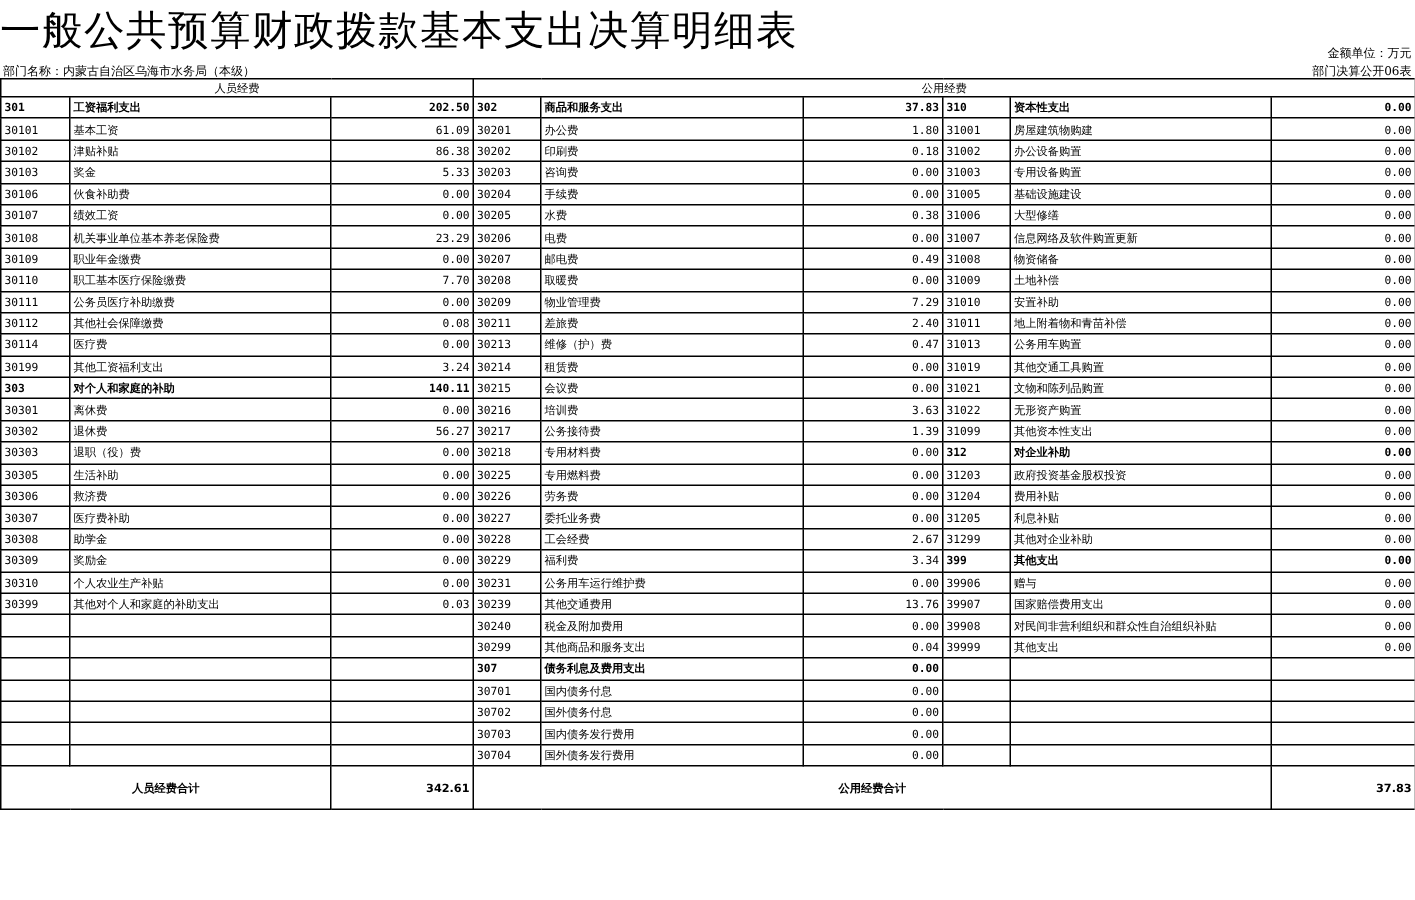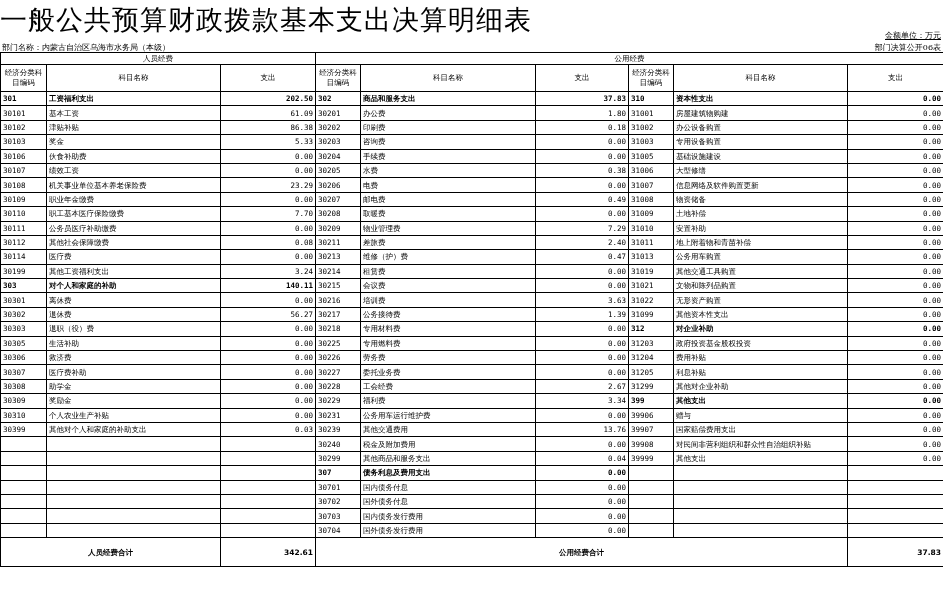--- a/index.html
+++ b/index.html
@@ -1,20 +1,20 @@
 <!DOCTYPE html>
 <html><head>
 <meta charset="utf-8">
 <style>
   html, body { margin:0; padding:0; background:#fff; }
   body { width:943px; height:600px; overflow:hidden; position:relative;
          font-family:"DejaVu Serif","Liberation Serif",serif; color:#000; }
   .title { position:absolute; left:0; top:2px; width:943px; text-align:left;
            font-size:27px; letter-spacing:1px; font-family:Liberation Mono, monospace; font-weight:300; }
-  .unit { position:absolute; right:2px; top:30px; font-size:8px;text-decoration:underline; }
+  .unit { position:absolute; right:2px; top:30px; font-size:8px; }
   .dept { position:absolute; left:2px; top:42px; font-size:8px;text-align:right; }
   .formno { position:absolute; right:2px; top:42px; font-size:8px; }
   table { position:absolute; left:0; top:52px; width:943px; border-collapse:collapse; table-layout:fixed; }
   td, th { border:1px solid #000; font-size:7.5px; padding:0 2px; height:13.4px; line-height:13px;
            white-space:nowrap; overflow:hidden; font-weight:normal; }
   th { text-align:center; font-family:"DejaVu Sans","Liberation Sans",sans-serif; }
   tr.grp th { height:11px; line-height:11px; }
   tr.hdr th { height:26px; line-height:10px; }
   td.num { text-align:right; font-family:"DejaVu Sans Mono","Liberation Mono",monospace; font-size:7.5px; }
   td.code { font-family:"DejaVu Sans Mono","Liberation Mono",monospace; font-size:7.5px; }
@@ -40,31 +40,20 @@
       <col style="width:93px">
     <col style="width:45px">
       <col style="width:174px">
       <col style="width:96px">
   </colgroup>
   <thead>
     <tr class="grp">
       <th colspan="3">人员经费</th>
       <th colspan="6">公用经费</th>
     </tr>
-    <tr class="hdr" id="hdr-row">
-        <th style="white-space: normal;">经济分类科目编码</th>
-        <th>科目名称</th>
-        <th>支出</th>
-        <th style="white-space: normal;">经济分类科目编码</th>
-        <th>科目名称</th>
-        <th>支出</th>
-        <th style="white-space: normal;">经济分类科目编码</th>
-        <th>科目名称</th>
-        <th>支出</th>
-      </tr>
   </thead>
   <tbody id="tbody">
       <tr>
         <td class="code b">301</td>
         <td class="b">工资福利支出</td>
         <td class="num b">202.50</td>
         <td class="code b">302</td>
         <td class="b">商品和服务支出</td>
         <td class="num b">37.83</td>
         <td class="code b">310</td>

